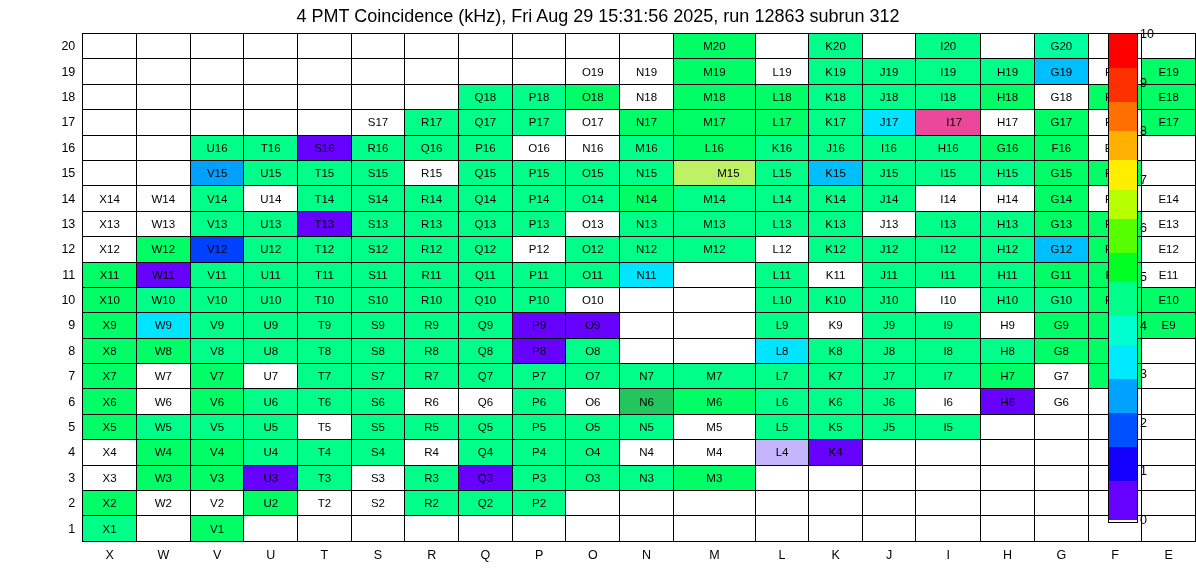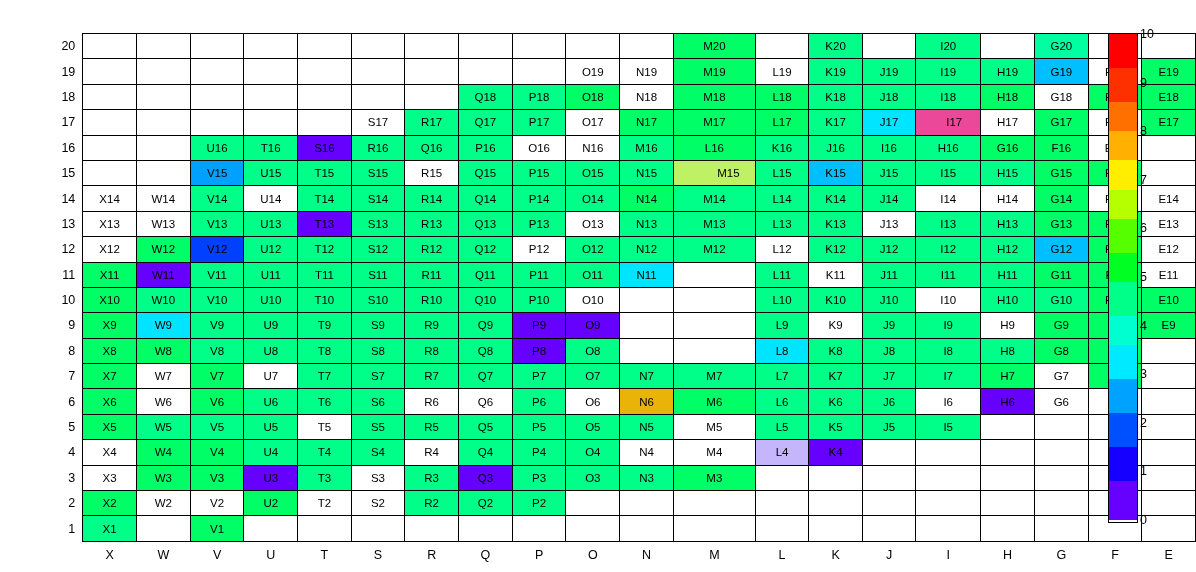--- a/index.html
+++ b/index.html
@@ -30,20 +30,21 @@
   #cbar{position:absolute;left:1108px;top:33px;width:28px;height:488px;border:1px solid #000;}
   #cbar div{width:100%;}
   #cbticks{position:absolute;left:1140px;top:33px;height:488px;width:40px;}
   #cbticks span{position:absolute;font-size:12.5px;color:#000;transform:translateY(-50%);}
 </style>
 </head>
 <body>
 
 <div id="root">
 
+  <div id="title">4 PMT Coincidence (kHz), Fri Aug 29 15:31:56 2025, run 12863 subrun 312</div>
 
   <div id="plot">
     <table class="grid">
       <tbody id="grid-body">
           <tr>
             <td class="ylab">20</td>
             <td class="cell" style="background: rgb(255, 255, 255);"></td>
             <td class="cell" style="background: rgb(255, 255, 255);"></td>
             <td class="cell" style="background: rgb(255, 255, 255);"></td>
             <td class="cell" style="background: rgb(255, 255, 255);"></td>
@@ -368,21 +369,21 @@
             <td class="cell" style="background: rgb(0, 255, 102);">X6</td>
             <td class="cell" style="background: rgb(255, 255, 255);">W6</td>
             <td class="cell" style="background: rgb(0, 255, 102);">V6</td>
             <td class="cell" style="background: rgb(0, 255, 136);">U6</td>
             <td class="cell" style="background: rgb(0, 255, 136);">T6</td>
             <td class="cell" style="background: rgb(0, 255, 136);">S6</td>
             <td class="cell" style="background: rgb(255, 255, 255); border-radius: 9px;">R6</td>
             <td class="cell" style="background: rgb(255, 255, 255);">Q6</td>
             <td class="cell" style="background: rgb(0, 255, 136);">P6</td>
             <td class="cell" style="background: rgb(255, 255, 255);">O6</td>
-            <td class="cell" style="background: #eab308;">N6</td>
+            <td class="cell" style="background: #22c55e;">N6</td>
             <td class="cell" style="background: rgb(0, 255, 102);">M6</td>
             <td class="cell" style="background: rgb(0, 255, 136);">L6</td>
             <td class="cell" style="background: rgb(0, 255, 136);">K6</td>
             <td class="cell" style="background: rgb(0, 255, 136);">J6</td>
             <td class="cell" style="background: rgb(255, 255, 255);">I6</td>
             <td class="cell" style="background: rgb(102, 0, 255);">H6</td>
             <td class="cell" style="background: rgb(255, 255, 255);">G6</td>
             <td class="cell" style="background: rgb(255, 255, 255);"></td>
             <td class="cell" style="background: rgb(255, 255, 255);"></td>
           </tr>

